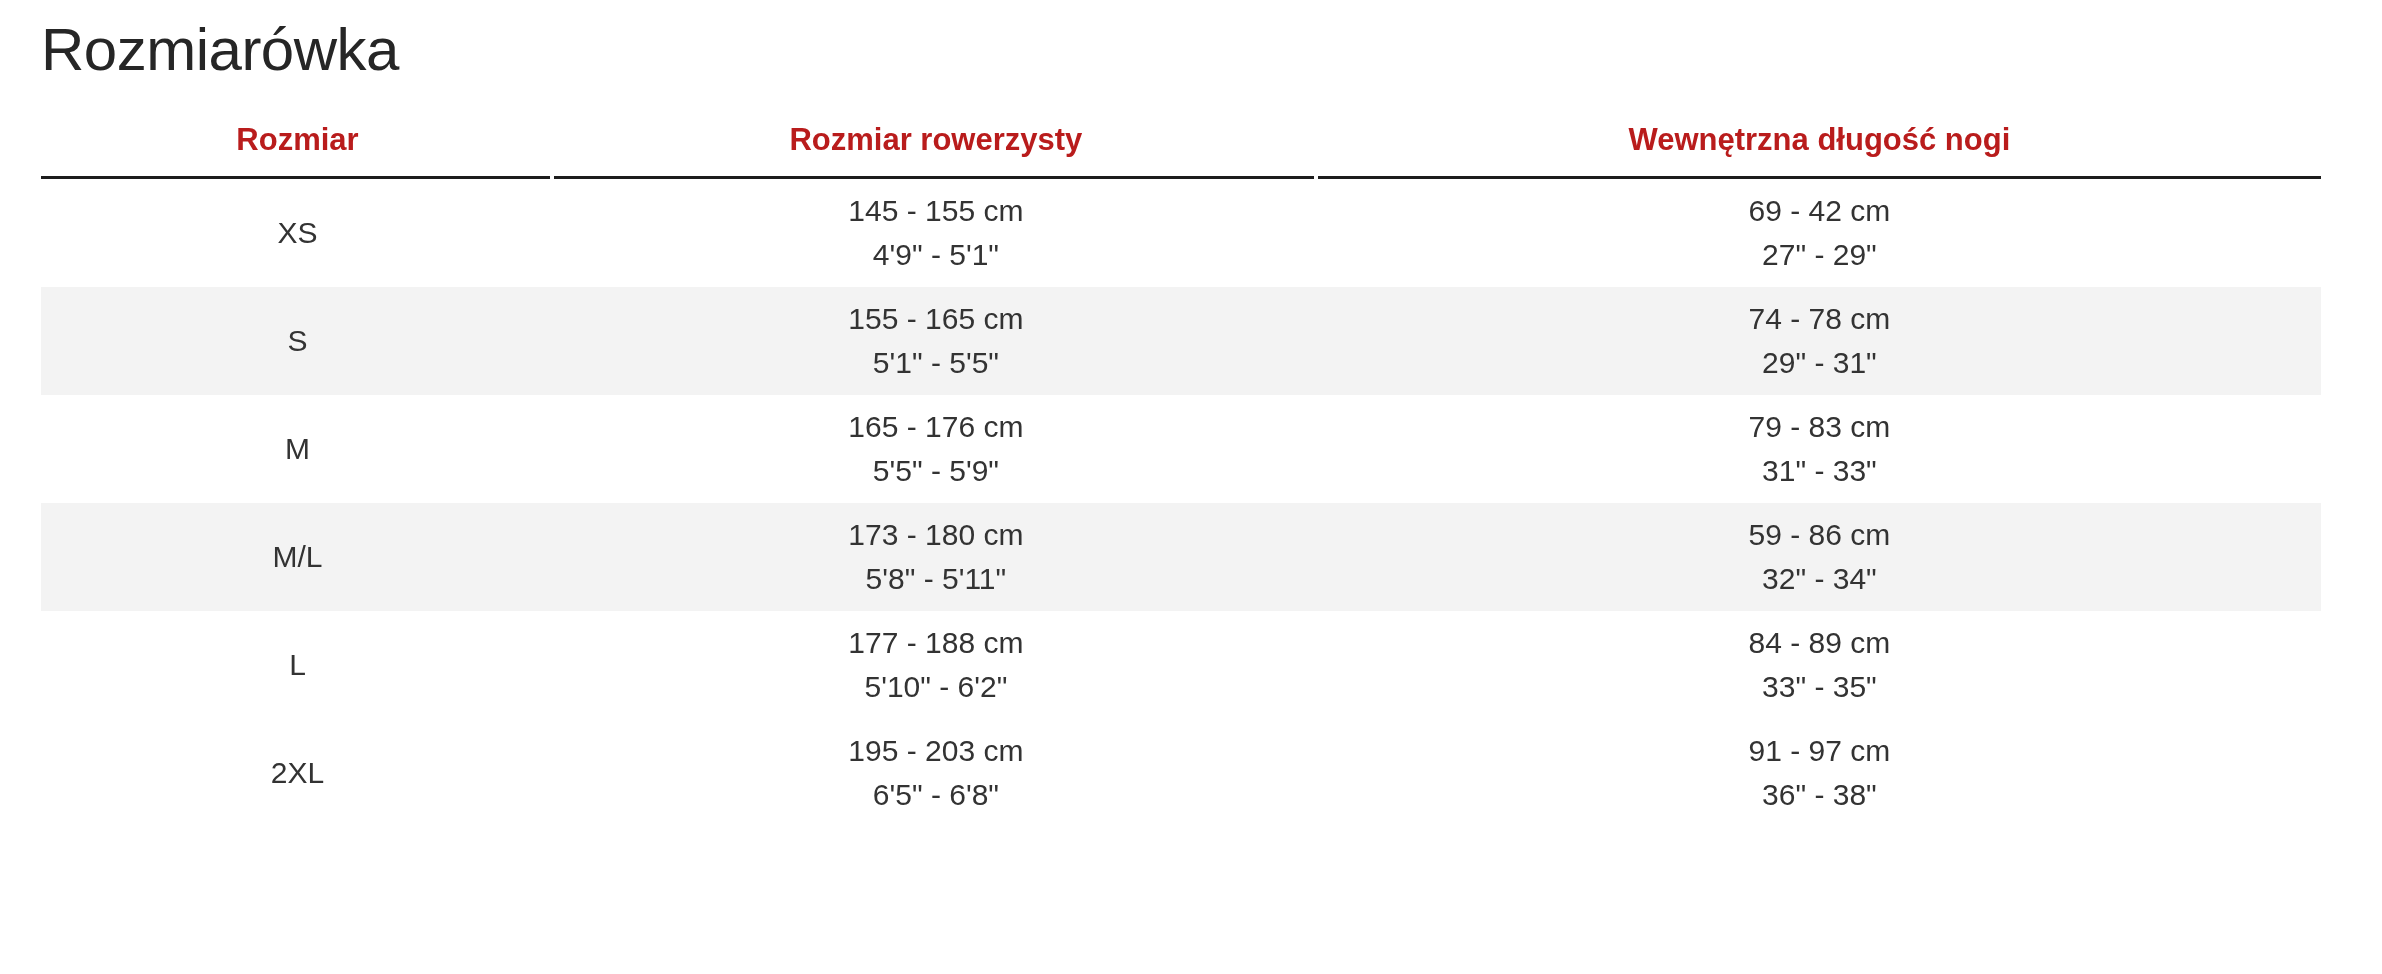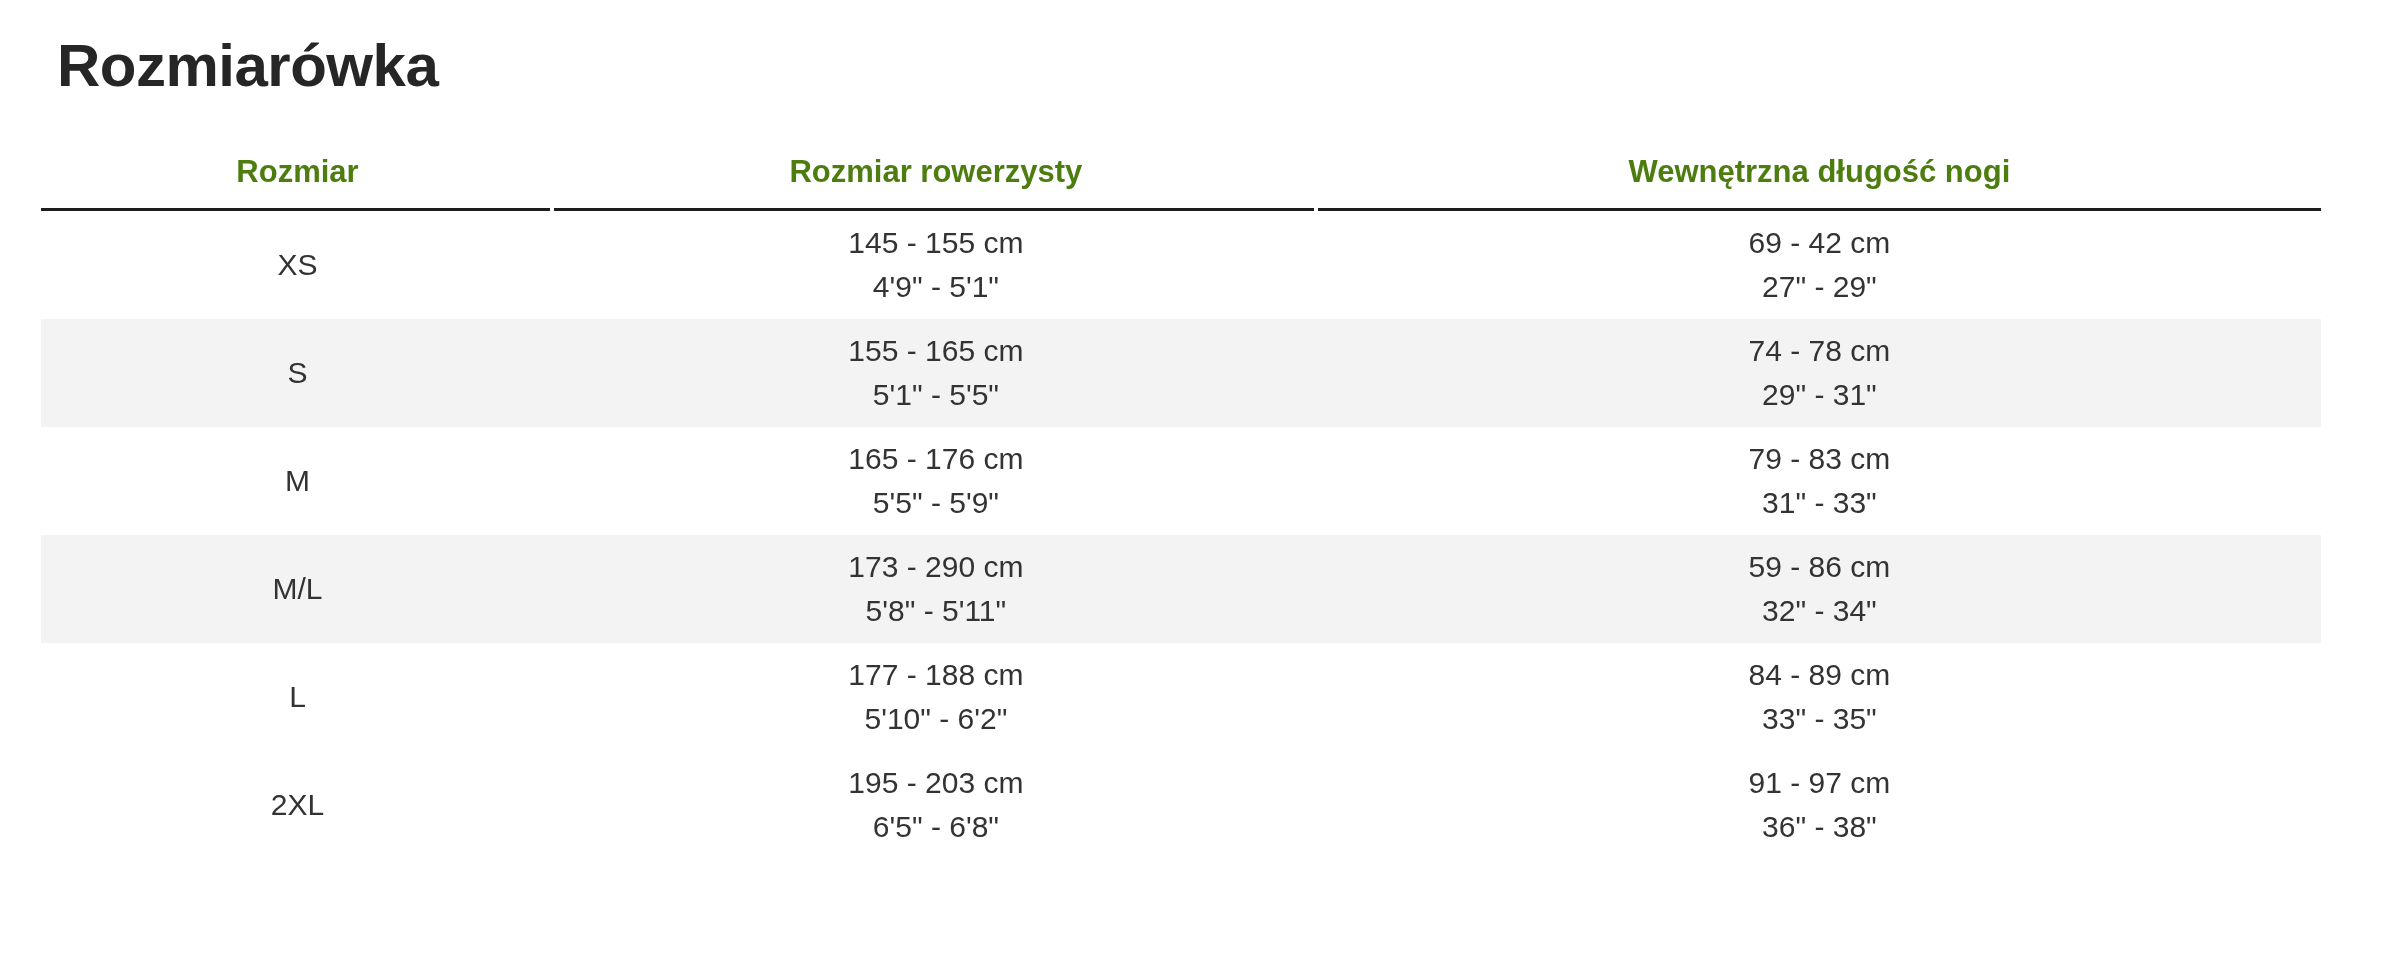--- a/index.html
+++ b/index.html
@@ -12,24 +12,24 @@
     height: 974px;
     font-family: "Liberation Sans", sans-serif;
     color: #333333;
     overflow: hidden;
   }
   .container {
     padding: 14px 61px 0 41px;
     box-sizing: border-box;
   }
   .page-title {
-    margin: 16px;
+    margin: 0;
     font-size: 60px;
     line-height: 72px;
-    font-weight: bold;
+    font-weight: normal;
     letter-spacing: -0.5px;
     color: #262626;
   }
   table.size-table {
     width: 100%;
     border-collapse: collapse;
     table-layout: fixed;
   }
   col.col-size   { width: 22.5%; }
   col.col-height { width: 33.5%; }
@@ -37,21 +37,21 @@
 
   thead th {
     position: relative;
     height: 93px;
     box-sizing: border-box;
     padding: 14px 0 0 0;
     vertical-align: middle;
     text-align: center;
     font-size: 31px;
     font-weight: bold;
-    color: #4d7c0f;
+    color: #b91c1c;
   }
   
   thead th::after {
     content: "";
     position: absolute;
     left: 0;
     right: 4px;
     bottom: 0;
     height: 3px;
     background: #1d1d1d;
@@ -130,21 +130,21 @@
       <div class="line">79 - 83 cm</div>
       <div class="line">31" - 33"</div>
     </td>
   </tr>
 
   <tr class="stripe">
     <td>
       <span class="line">M/L</span>
     </td>
     <td>
-      <div class="line">173 - 290 cm</div>
+      <div class="line">173 - 180 cm</div>
       <div class="line">5'8" - 5'11"</div>
     </td>
     <td>
       <div class="line">59 - 86 cm</div>
       <div class="line">32" - 34"</div>
     </td>
   </tr>
 
   <tr>
     <td>

